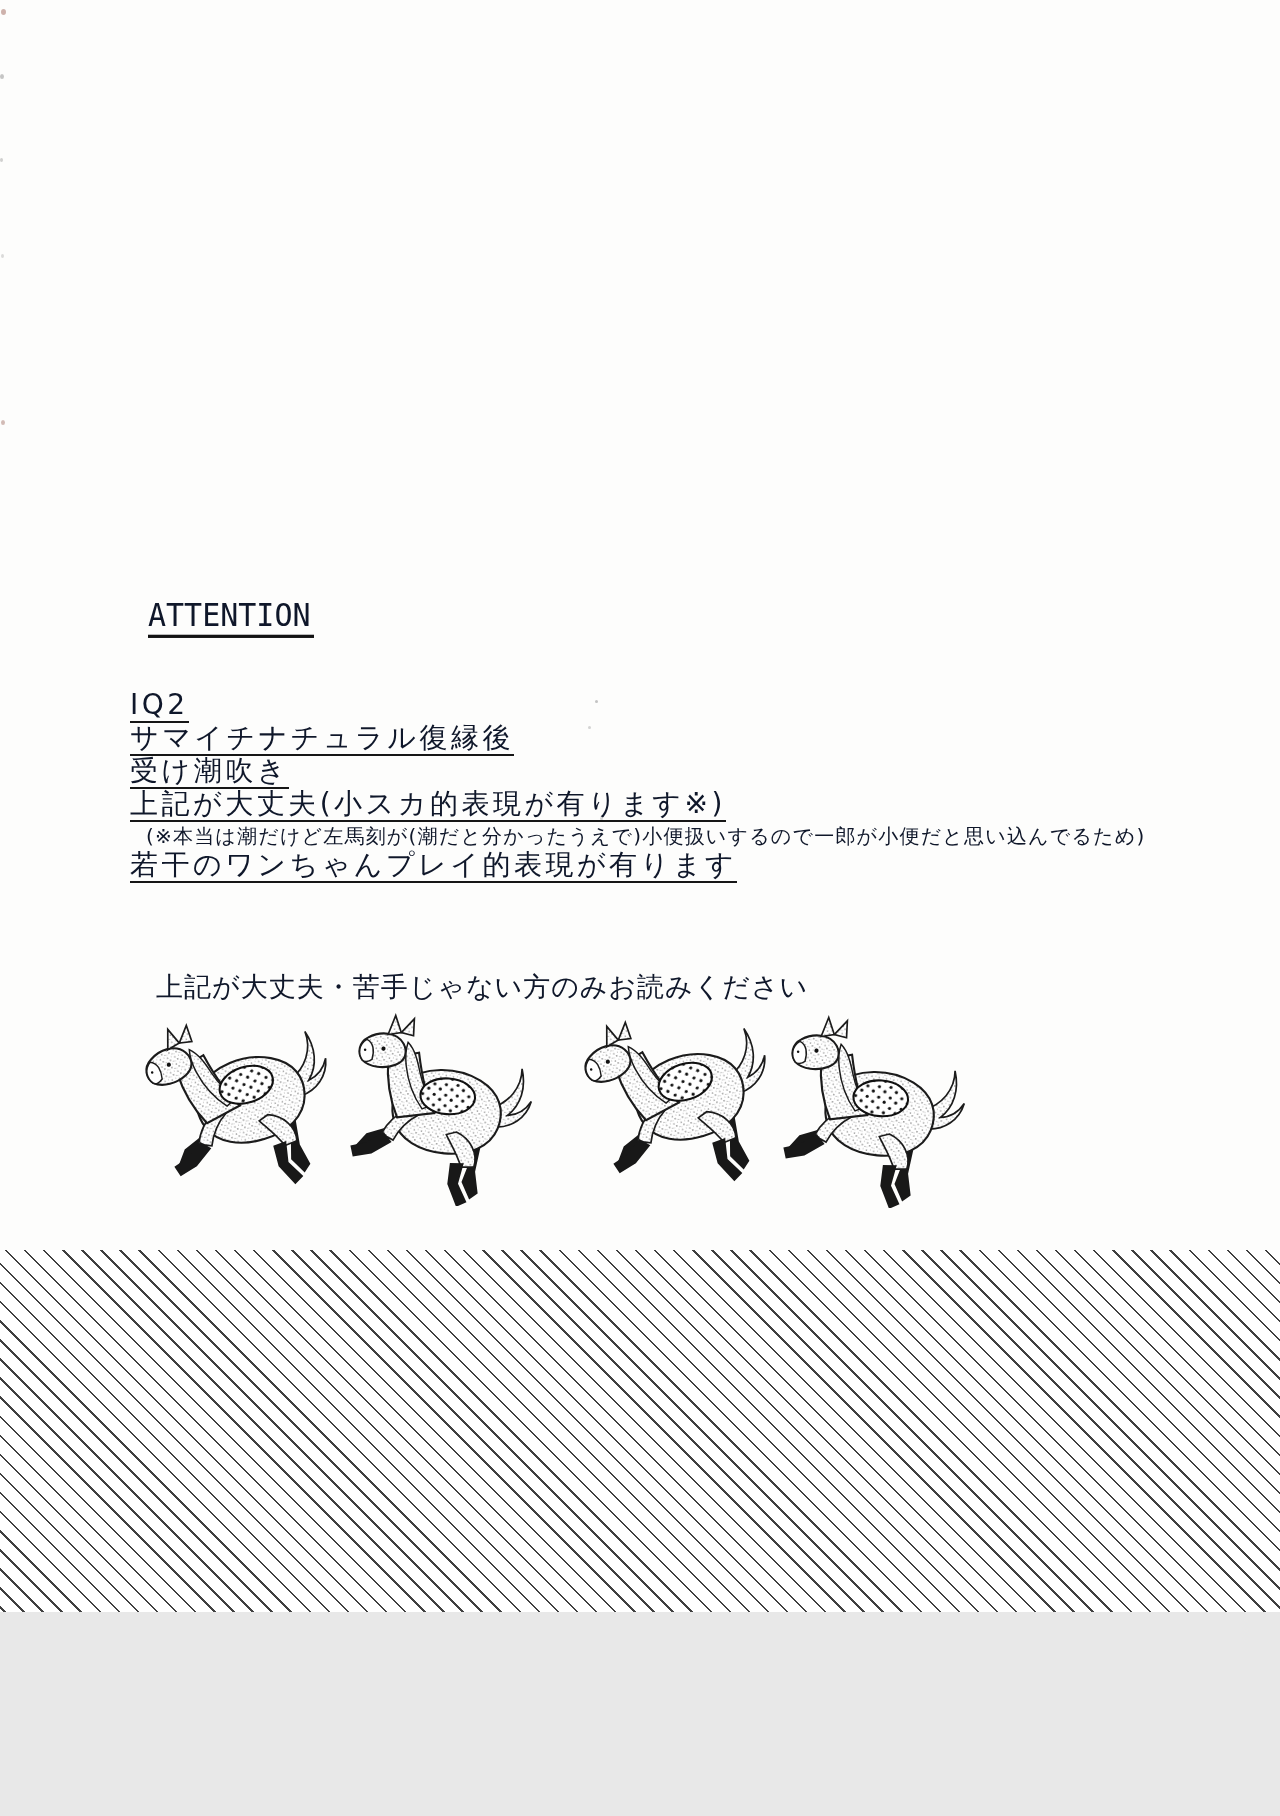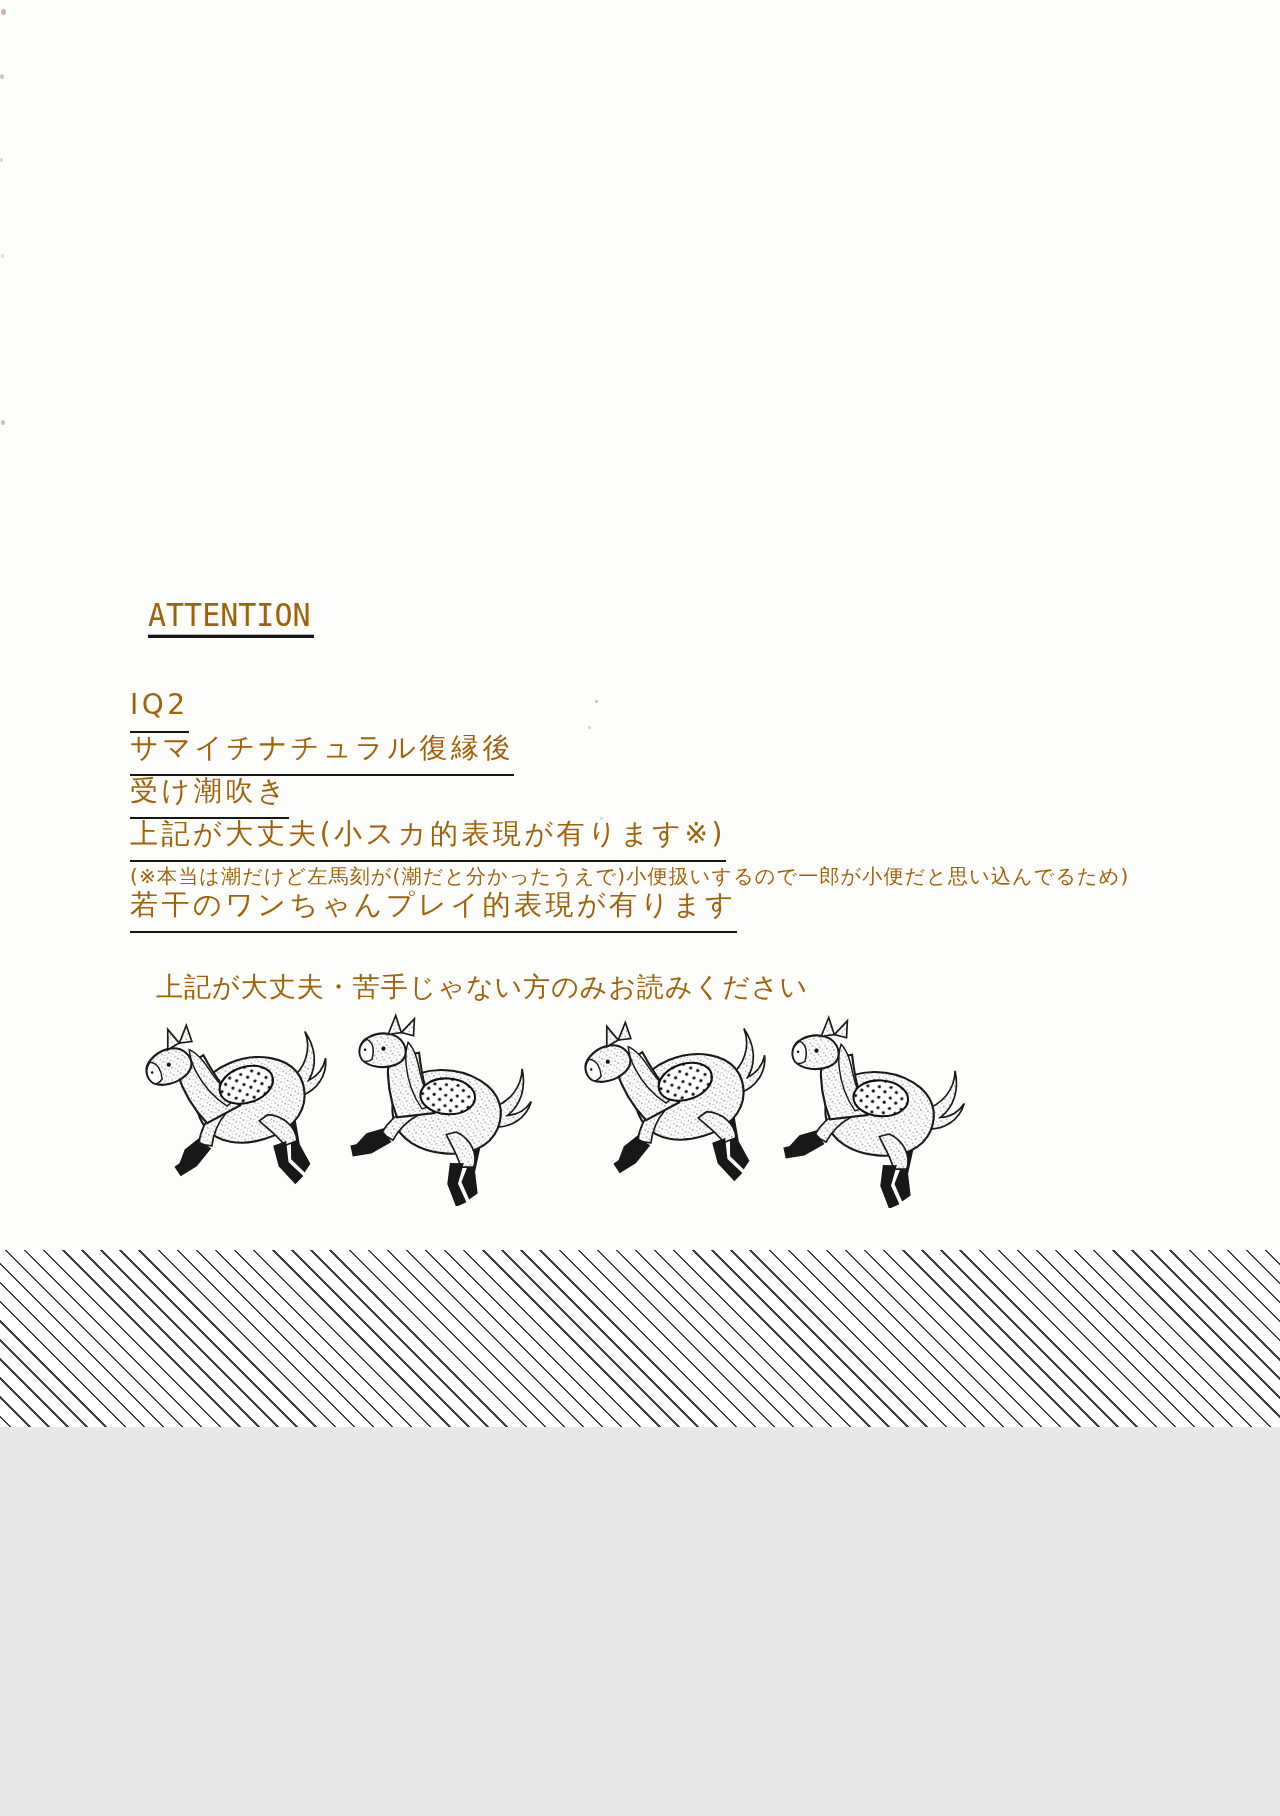--- a/index.html
+++ b/index.html
@@ -1,47 +1,48 @@
 <!DOCTYPE html>
 <html><head>
 <meta charset="utf-8">
 <style>
   html,body{margin:0;padding:0;background:#e8e8e8;}
   .page{
     position:relative;
-    width:1280px;height:1427px;
+    width:1280px;height:1612px;
     background:#fdfdfc;
     overflow:hidden;
     font-family:"DejaVu Sans", sans-serif;
-    color:#a16207;
+    color:#0f172a;
   }
   
   .attention{
     position:absolute;left:148px;top:598px;
     font-family:"DejaVu Sans Mono", monospace;
     font-size:30px;line-height:32px;font-weight:500;
     letter-spacing:0px;
     border-bottom:3px solid #131313;
     padding:0 3px 2px 0;
     transform:scaleY(1.08);transform-origin:left top;
     white-space:nowrap;
   }
   
   .warnings{position:absolute;left:130px;top:690px;}
   .warning-line{
     display:table;white-space:nowrap;
     font-size:28px;line-height:29px;letter-spacing:3.5px;
   }
   .warning-line.underlined{
     border-bottom:2px solid #161616;
-    padding-bottom:12px;
+    padding-bottom:2px;
   }
   .warning-line.small{
     font-size:20px;line-height:25px;letter-spacing:1.2px;
     padding:2px 0 1px 0;
+    margin-left:16px;
   }
   
   .closing{
     position:absolute;left:156px;top:970px;
     font-size:27px;line-height:34px;letter-spacing:1px;
     white-space:nowrap;
   }
   
   .horse{position:absolute;width:205px;height:200px;}
   .horse svg{width:100%;height:100%;display:block;}

